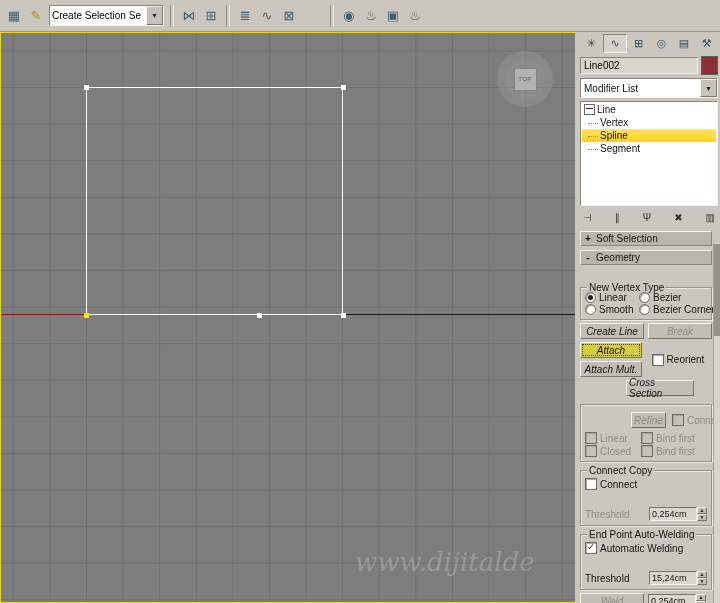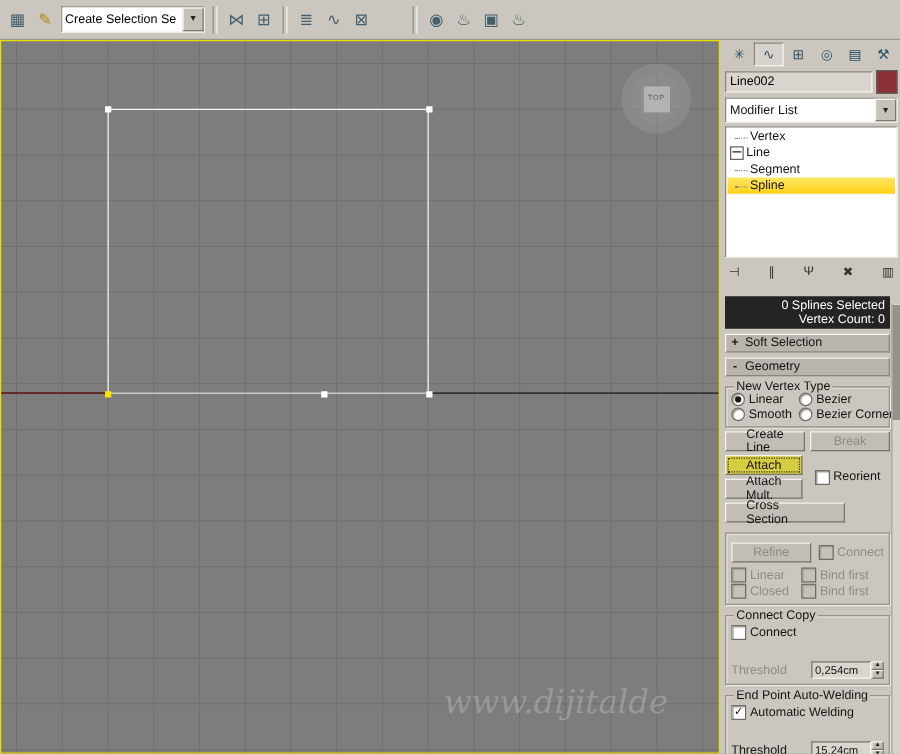--- a/index.html
+++ b/index.html
@@ -60,41 +60,41 @@
     margin-top:2px;padding:0 3px;color:#333;}
   .stack-tools span{font-size:10px;cursor:default;}
   .info{background:#242424;color:#fff;text-align:right;padding:2px 4px;margin:10px 6px 0 0;
     line-height:11px;font-size:10px;}
   .rhdr{height:13px;background:#b9b5ac;border:1px solid;border-color:#f4f3f0 #8a867d #8a867d #f4f3f0;
     display:flex;align-items:center;font-size:10px;padding:0 3px;gap:4px;margin:4px 6px 0 0;}
   .rhdr .pm{width:8px;text-align:center;font-weight:bold;}
   .geo{padding:4px 0 0;display:flex;flex-direction:column;gap:3px;margin-right:6px;}
   .groupbox{position:relative;border:1px solid #96938a;box-shadow:1px 1px 0 rgba(255,255,255,.65),
     inset 1px 1px 0 rgba(255,255,255,.55);padding:7px 4px 4px;margin-top:5px;}
-  .groupbox.nt{padding-top:4px;margin-top:4px;}
+  .groupbox.nt{padding-top:4px;margin-top:18px;}
   .gtitle{position:absolute;top:-6px;left:6px;background:#cbc7be;padding:0 2px;font-size:10px;}
   .grid2{display:grid;grid-template-columns:54px auto;row-gap:1px;}
   .radio,.cb{display:flex;align-items:center;gap:3px;white-space:nowrap;}
   .rdot{width:9px;height:9px;border-radius:50%;background:#fff;border:1px solid #6f6c64;
     box-shadow:inset 1px 1px 1px #9c998f;position:relative;flex:0 0 auto;}
   .rdot.on::after{content:"";position:absolute;inset:2px;border-radius:50%;background:#1a1a1a;}
   .box{width:10px;height:10px;background:#fff;border:1px solid #6f6c64;box-shadow:inset 1px 1px 1px #a8a59b;
     font-size:9px;line-height:9px;text-align:center;color:#111;flex:0 0 auto;}
   .dis{color:#8f8c83;}
   .dis .box{background:#c6c2b9;}
   .btn{height:14px;display:flex;align-items:center;justify-content:center;background:#c2beb5;
-    border:1px solid;border-color:#f4f3f0 #76736a #76736a #f4f3f0;font-size:10px;padding:0 16px;cursor:default;}
+    border:1px solid;border-color:#f4f3f0 #76736a #76736a #f4f3f0;font-size:10px;padding:0 2px;cursor:default;font-style:italic;}
   .btn.disb{color:#8f8c83;}
   .btn.on{background:#d7cd40;outline:1px dotted #3c3c28;outline-offset:-3px;}
   .row2{display:flex;gap:4px;}
   .row2 .btn{flex:1;}
   .attach-block{display:flex;gap:2px;}
   .attach-col{width:62px;display:flex;flex-direction:column;gap:3px;}
   .reorient-col{flex:1;display:flex;align-items:center;justify-content:center;}
-  .half{width:62px;}
+  .half{width:62px;margin-left:46px;}
   .inline-row{display:flex;align-items:center;gap:6px;}
   .spin{display:flex;height:14px;width:58px;flex:0 0 auto;}
   .spin .field{flex:1;background:#dad6cd;border:1px solid;border-color:#76736a #f4f3f0 #f4f3f0 #76736a;
     font-size:9px;padding:0 2px;display:flex;align-items:center;overflow:hidden;white-space:nowrap;}
   .spin .btns{display:flex;flex-direction:column;width:10px;}
   .spin .btns div{flex:1;font-size:5px;line-height:5px;display:flex;align-items:center;justify-content:center;
     background:#c2beb5;border:1px solid;border-color:#f4f3f0 #76736a #76736a #f4f3f0;color:#222;}
   .th-row{display:flex;align-items:center;justify-content:space-between;margin-top:17px;}
   .vscroll{position:absolute;right:0;top:211px;bottom:0;width:6px;background:#d8d4cb;border-left:1px solid #a5a198;}
   .vscroll .thumb{position:absolute;top:1px;left:0;right:0;height:92px;background:#96928a;}
@@ -158,49 +158,45 @@
       <div class="swatch"></div>
     </div>
 
     <div class="modlist">
       <div class="txt">Modifier List</div>
       <div class="arrow">▼</div>
     </div>
 
     <div class="stack">
       <div class="srow">
+        <span class="exp"></span>
+        <span>Line</span>
+      </div>
+      <div class="srow">
         <span class="tree"></span>
         <span>Vertex</span>
       </div>
-      <div class="srow">
-        <span class="exp"></span>
-        <span>Line</span>
+      <div class="srow sel">
+        <span class="tree"></span>
+        <span>Spline</span>
       </div>
       <div class="srow">
         <span class="tree"></span>
         <span>Segment</span>
-      </div>
-      <div class="srow sel">
-        <span class="tree"></span>
-        <span>Spline</span>
       </div>
     </div>
 
     <div class="stack-tools">
       <span>⊣</span>
       <span>∥</span>
       <span>Ψ</span>
       <span>✖</span>
       <span>▥</span>
     </div>
 
-    <div class="info">
-      <div>0 Splines Selected</div>
-      <div>Vertex Count: 0</div>
-    </div>
 
     <div class="rhdr">
       <span class="pm">+</span>
       <span>Soft Selection</span>
     </div>
     <div class="rhdr">
       <span class="pm">-</span>
       <span>Geometry</span>
     </div>
 

